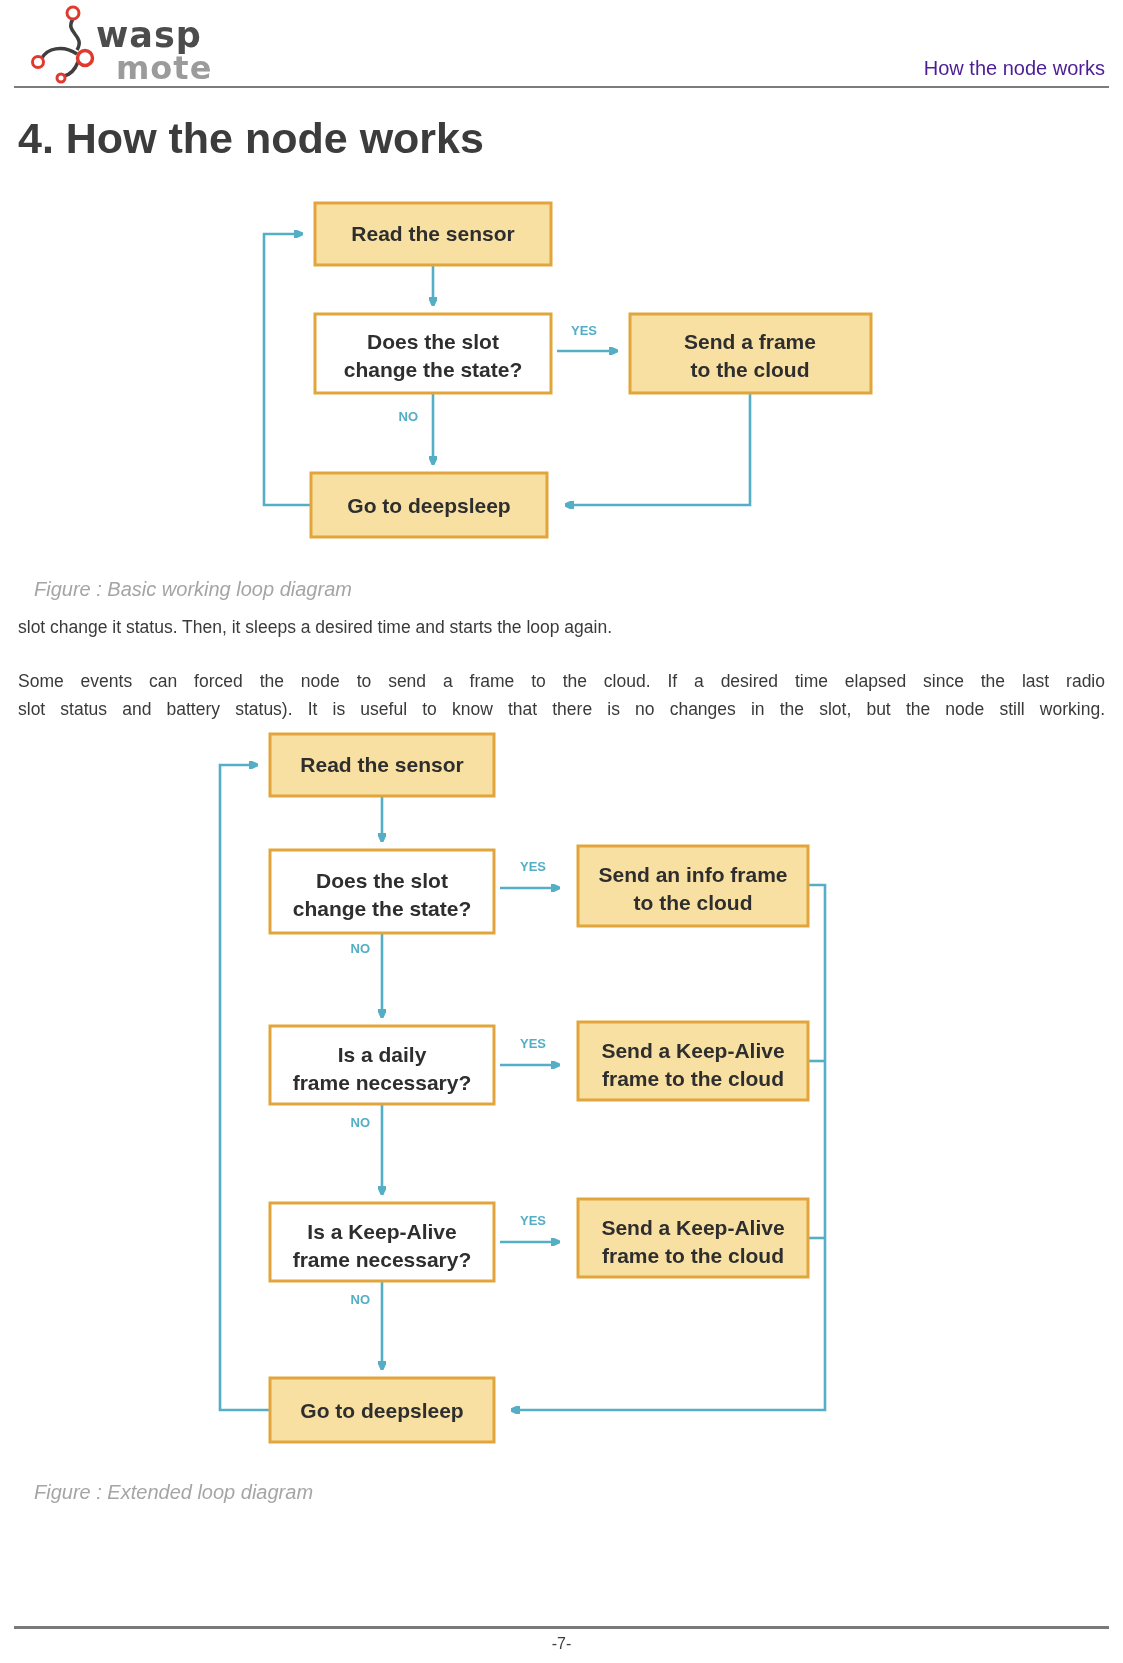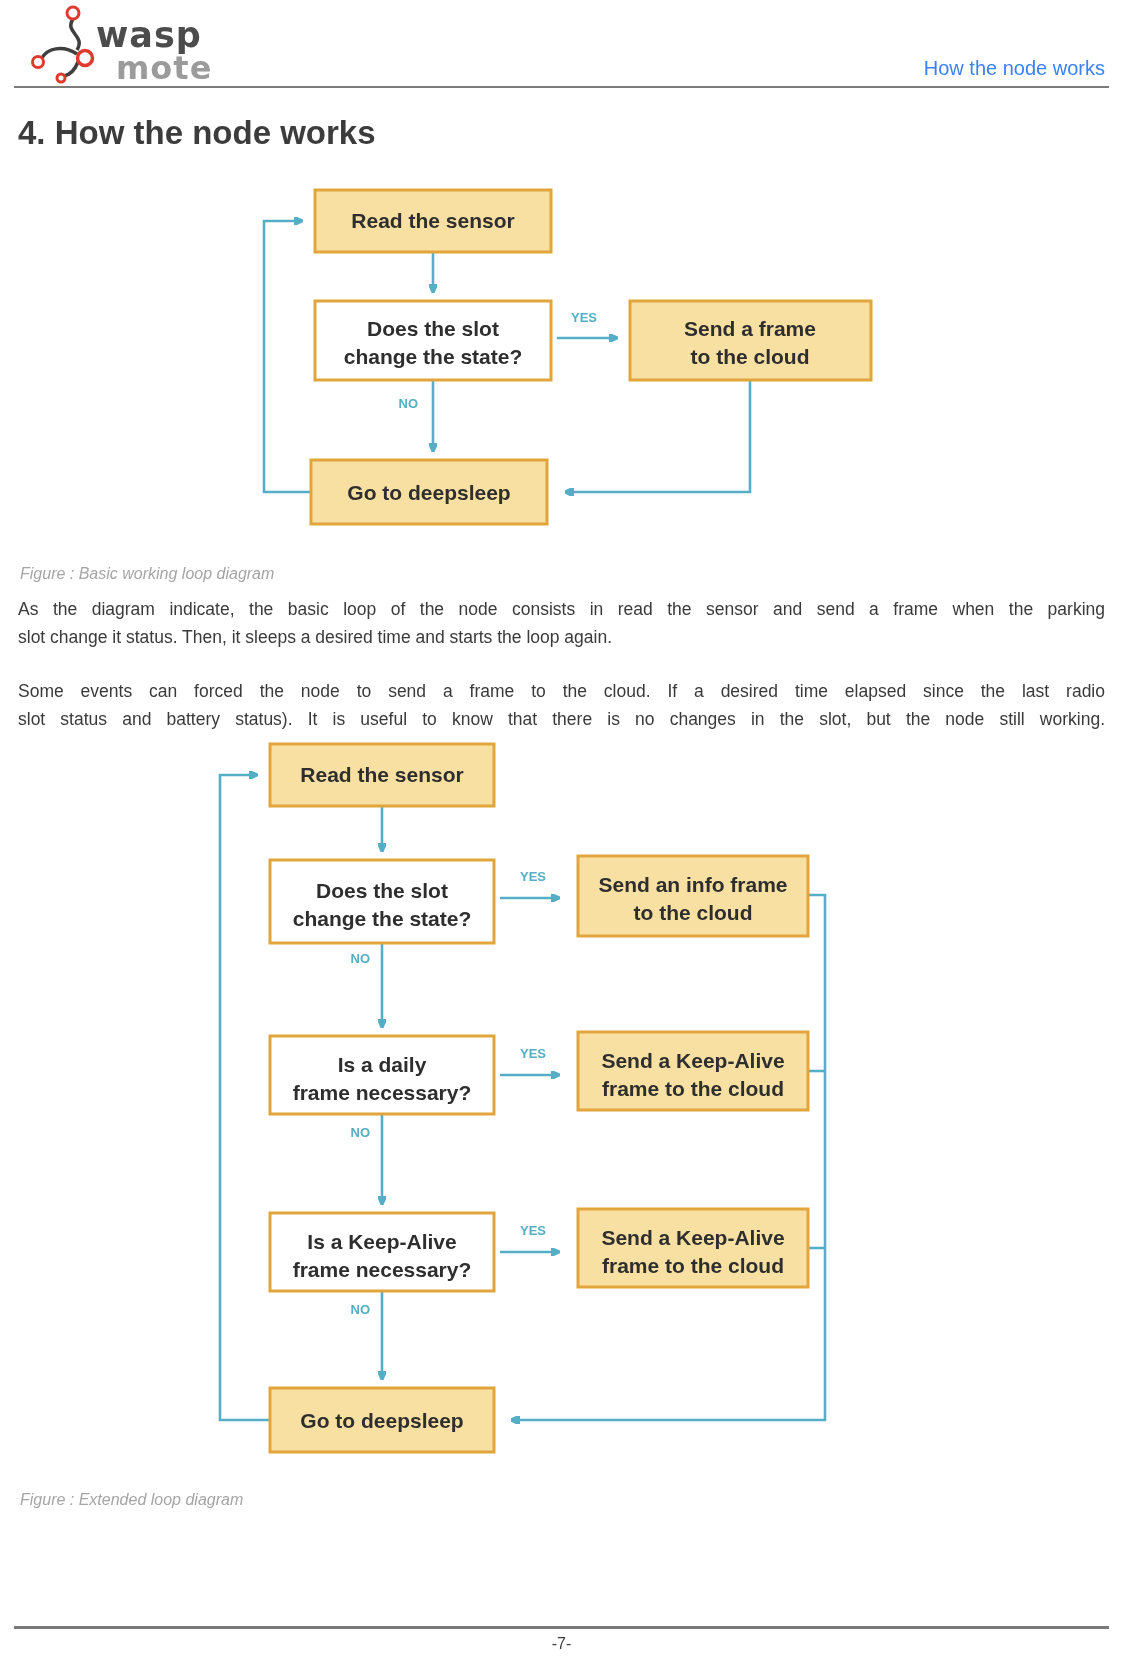--- a/index.html
+++ b/index.html
@@ -7,35 +7,35 @@
     width:1123px;height:1663px;position:relative;background:#ffffff;
     font-family:"Liberation Sans",sans-serif;overflow:hidden;
   }
   
   .header{
     margin:0 14px;height:86px;border-bottom:2px solid #7c7c7c;
     position:relative;
   }
   .header-title{
     position:absolute;right:4px;bottom:6px;
-    font-size:20px;color:#3b82f6;
+    font-size:20px;color:#4c1d95;
   }
   .logo{position:absolute;left:0;top:2px;}
   
   h1.page-heading{
     margin:24px 18px 0 18px;
-    font-size:33px;line-height:1.25;font-weight:700;color:#3c3c3c;
+    font-size:43px;line-height:1.25;font-weight:700;color:#3c3c3c;
   }
   
   svg.flow{display:block;}
   #fig1{margin-top:14px;}
   #fig2{margin-top:0px;}
   .fig-caption{
-    margin:30px 18px 0 20px;
-    font-size:16px;font-style:italic;color:#a5a5a5;
+    margin:30px 18px 0 34px;
+    font-size:20px;font-style:italic;color:#a5a5a5;
   }
   #caption1{margin-top:30px;}
   #caption2{margin-top:28px;}
   
   .para{margin:16px 18px 0 18px;color:#3a3a3a;font-size:17.5px;}
   .para .pline{
     line-height:28px;text-align:justify;text-align-last:justify;
     -moz-text-align-last:justify;
   }
   .para .pline.last{text-align-last:left;-moz-text-align-last:left;}
@@ -117,21 +117,20 @@
 
   <g>
     <rect x="311" y="293" width="236" height="64" class="node-fill"></rect>
     <text x="429" y="333" text-anchor="middle" class="node-label">Go to deepsleep</text>
   </g>
 </svg>
 
 <div id="caption1" class="fig-caption">Figure : Basic working loop diagram</div>
 
 <div id="para1" class="para">
-  <div class="pline">As the diagram indicate, the basic loop of the node consists in read the sensor and send a frame when the parking</div>
   <div class="pline last">slot change it status. Then, it sleeps a desired time and starts the loop again.</div>
 </div>
 
 <div id="para2" class="para">
   <div class="pline">Some events can forced the node to send a frame to the cloud. If a desired time elapsed since the last radio</div>
   <div class="pline">slot status and battery status). It is useful to know that there is no changes in the slot, but the node still working.</div>
 </div>
 
 <svg id="fig2" class="flow" width="1123" height="730" viewBox="0 0 1123 730">
   <defs>

